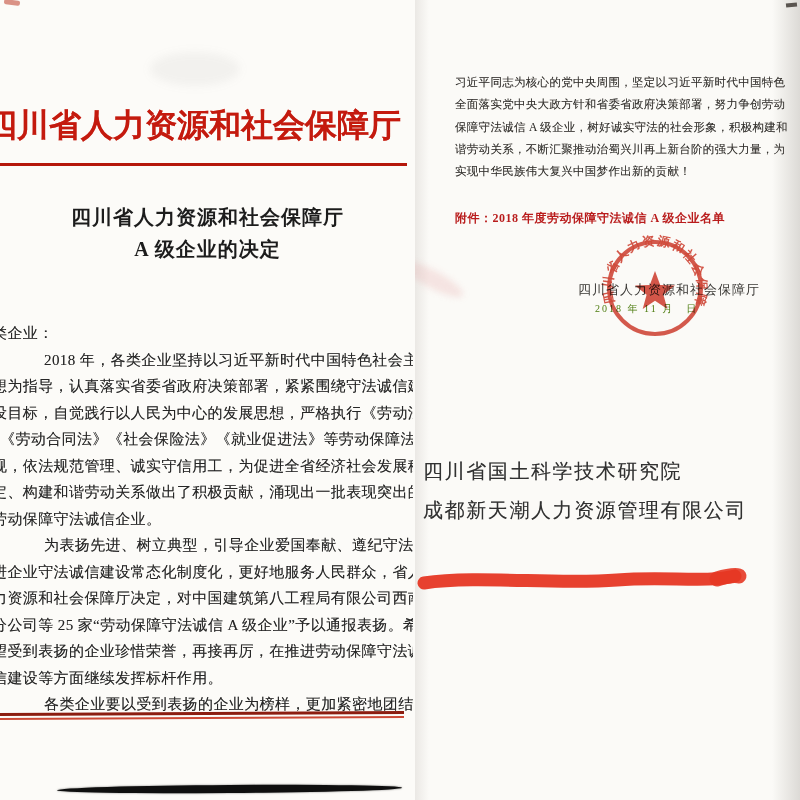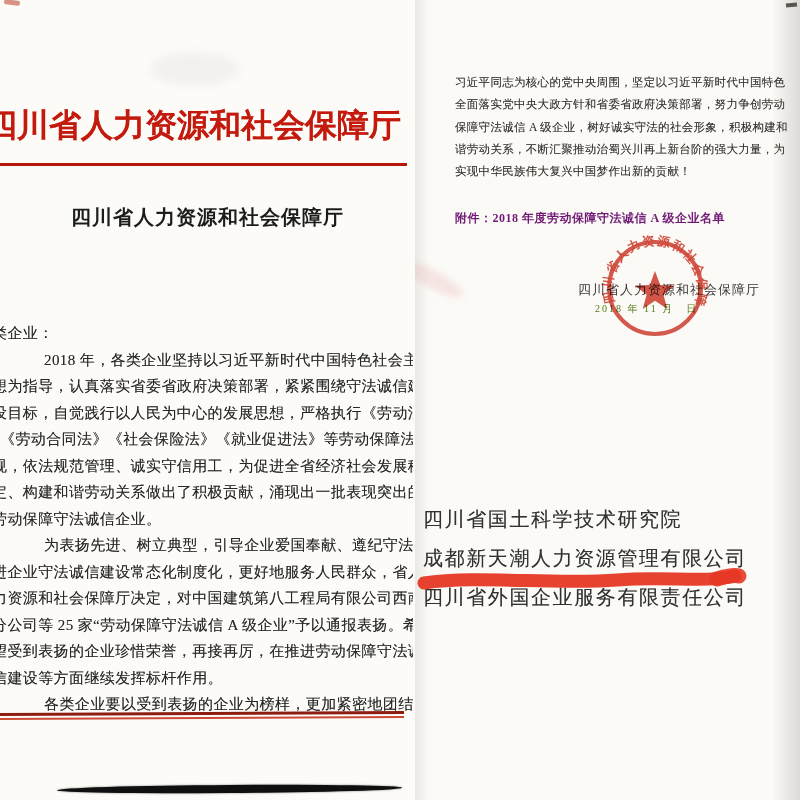--- a/index.html
+++ b/index.html
@@ -34,46 +34,47 @@
   
   .page-right{position:absolute;left:415px;top:0;width:385px;height:800px;background:#fbfaf7;overflow:hidden;}
   .seam-shadow{position:absolute;left:0;top:0;width:14px;height:800px;background:linear-gradient(to right,rgba(160,152,145,.18),rgba(160,152,145,0));}
   .fold-shadow{position:absolute;right:0;top:0;width:28px;height:800px;background:linear-gradient(to right,rgba(150,145,140,0),rgba(140,135,128,.28));}
   .corner-tick{position:absolute;right:3px;top:3px;width:11px;height:4px;background:#5a5550;transform:rotate(-6deg);}
   .body-right{
     position:absolute;left:40px;top:71px;width:338px;
     font-size:11.5px;line-height:22.3px;color:#33312e;letter-spacing:.3px;
     text-shadow:0 0 .4px rgba(60,55,50,.4);white-space:nowrap;
   }
-  .attachment{position:absolute;left:40px;top:210px;font-size:12px;font-weight:bold;color:#701a75;letter-spacing:.5px;}
+  .attachment{position:absolute;left:40px;top:210px;font-size:12px;font-weight:bold;color:#b91c1c;letter-spacing:.5px;}
   .signature{position:absolute;left:163px;top:281px;font-size:13px;color:#3a3835;letter-spacing:1px;}
   .issue-date{position:absolute;left:180px;top:302px;font-size:10px;color:#4d7c0f;letter-spacing:2px;}
   .seal{position:absolute;left:180px;top:228px;mix-blend-mode:multiply;opacity:.92;}
   .companies{
     position:absolute;left:8px;top:452px;width:375px;
     font-size:20px;line-height:39px;color:#313131;letter-spacing:1.6px;
-    text-shadow:0 0 .4px rgba(50,50,50,.4);white-space:nowrap;margin-top:48px;
+    text-shadow:0 0 .4px rgba(50,50,50,.4);white-space:nowrap;
   }
   .marker{position:absolute;left:2px;top:566px;mix-blend-mode:normal;}
   .pink-smudge{position:absolute;left:-18px;top:270px;width:70px;height:18px;background:rgba(225,150,150,.22);border-radius:50%;filter:blur(3px);transform:rotate(28deg);}
 </style>
 </head>
 <body>
 
 <div id="canvas">
 
   <section class="page-left">
     <div class="corner-red"></div>
     <div class="smudge-top"></div>
 
     <h1 class="banner">四川省人力资源和社会保障厅</h1>
     <div class="red-rule"></div>
 
     <div class="doc-title">
         <div class="title-line">四川省人力资源和社会保障厅</div>
+        <div class="title-line">A 级企业的决定</div>
       </div>
 
     <div class="body-left">
         <div class="bline cut">类企业：</div>
         <div class="bline indent">2018 年，各类企业坚持以习近平新时代中国特色社会主义思</div>
         <div class="bline cut">想为指导，认真落实省委省政府决策部署，紧紧围绕守法诚信建</div>
         <div class="bline cut">设目标，自觉践行以人民为中心的发展思想，严格执行《劳动法》</div>
         <div class="bline flush">《劳动合同法》《社会保险法》《就业促进法》等劳动保障法律法</div>
         <div class="bline cut">规，依法规范管理、诚实守信用工，为促进全省经济社会发展稳</div>
         <div class="bline cut">定、构建和谐劳动关系做出了积极贡献，涌现出一批表现突出的</div>
@@ -116,21 +117,20 @@
       <circle cx="60" cy="60" r="46" fill="none" stroke="#cf3a2a" stroke-width="4" opacity=".9"></circle>
       <polygon fill="#cf3a2a" opacity=".92" points="60,43 65.2,56.9 80,57.5 68.4,66.7 72.4,81 60,72.8 47.7,81 51.6,66.7 40,57.5 54.8,56.9"></polygon>
       <text font-size="12.5" fill="#cf3a2a" letter-spacing="1.5" opacity=".92" font-family="Liberation Serif, serif" font-weight="bold">
         <textPath href="#sealArc">四川省人力资源和社会保障厅</textPath>
       </text>
     </svg>
 
     <div class="companies">
         <div class="company">四川省国土科学技术研究院</div>
         <div class="company">成都新天潮人力资源管理有限公司</div>
-        <div class="company">四川省外国企业服务有限责任公司</div>
       </div>
 
     <svg class="marker" width="334" height="30" viewBox="0 0 334 30">
       <path d="M 7,17 C 60,9 140,19 200,14 C 248,10 288,17 318,10" fill="none" stroke="#e63724" stroke-width="13" stroke-linecap="round" opacity=".95"></path>
       <path d="M 300,13 C 310,10 318,9 322,10" fill="none" stroke="#e63724" stroke-width="15" stroke-linecap="round" opacity=".9"></path>
     </svg>
 
     <div class="fold-shadow"></div>
     <div class="corner-tick"></div>
   </section>

